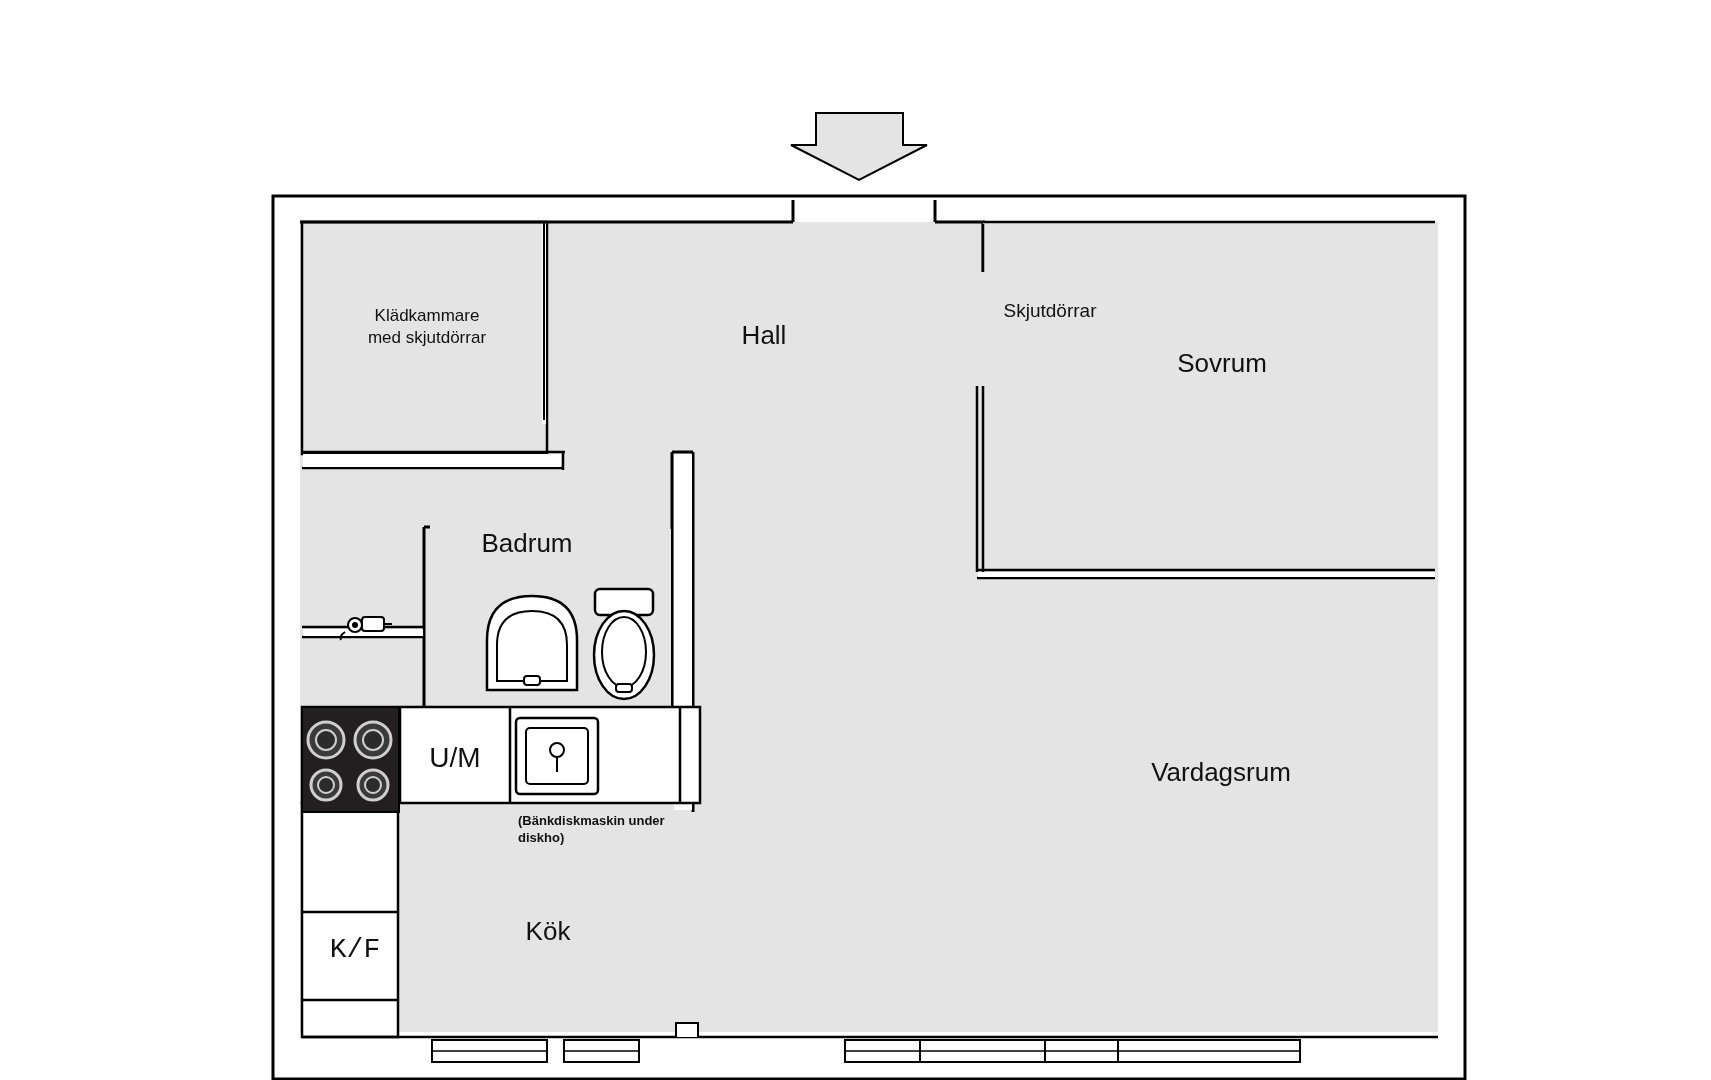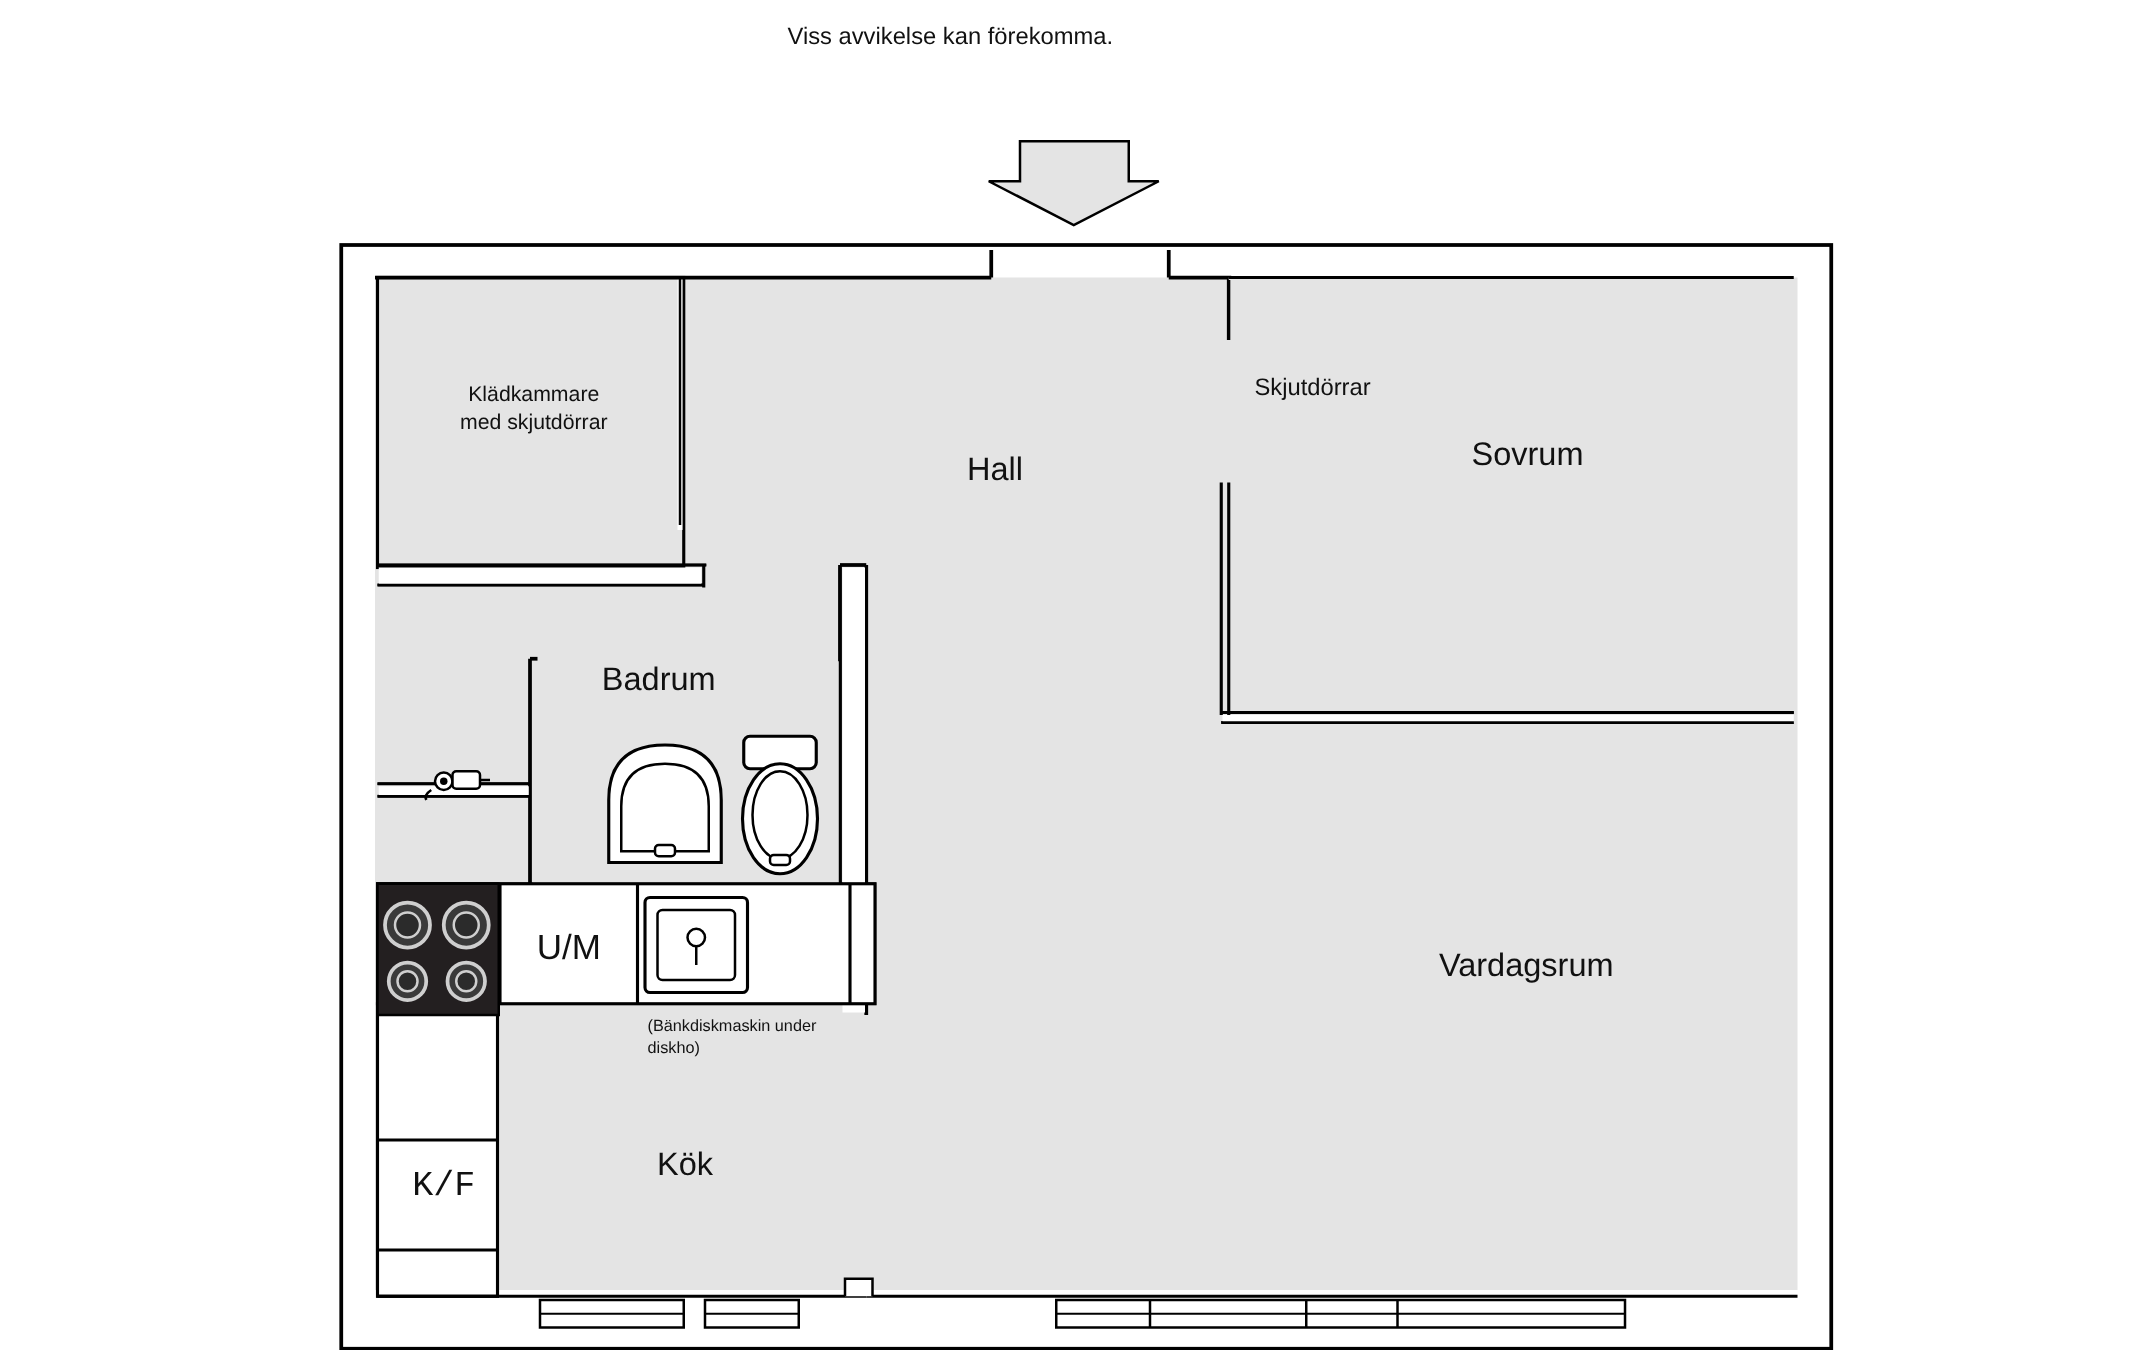--- a/index.html
+++ b/index.html
@@ -54,21 +54,20 @@
   }
   .lbl-appl {
     font-size: 28px;
   }
   .center { text-align: center; transform: translateX(-50%); }
 </style>
 </head>
 <body>
 
 <div class="disclaimer">
-  <div>Viss avvikelse kan förekomma.</div>
 </div>
 
 <svg id="plan" viewBox="0 0 1711 1080">
 
   <g>
     <polygon points="816,113 903,113 903,145 927,145 859,180 791,145 816,145" fill="#e4e4e4" stroke="#000" stroke-width="2"></polygon>
   </g>
 
   <g>
     <rect x="273" y="196" width="1192" height="883" fill="none" stroke="#000" stroke-width="3"></rect>
@@ -213,32 +212,32 @@
   <g>
     <path d="M676 1037 l0 -14 l22 0 l0 14" fill="#ffffff" stroke="#000" stroke-width="2"></path>
   </g>
 </svg>
 
 <div class="lbl lbl-small center" style="left:427px; top:305px;">
   <div>Klädkammare</div>
   <div>med skjutdörrar</div>
 </div>
 
-<div class="lbl lbl-room center" style="left:796px; top:320px;margin-top:40px;">Hall</div>
+<div class="lbl lbl-room center" style="left:764px; top:320px;">Hall</div>
 
 <div class="lbl lbl-room center" style="left:1222px; top:348px;">Sovrum</div>
 
 <div class="lbl lbl-tiny center" style="left:1050px; top:300px;">Skjutdörrar</div>
 
 <div class="lbl lbl-room center" style="left:527px; top:528px;">Badrum</div>
 
 <div class="lbl lbl-room center" style="left:1221px; top:757px;">Vardagsrum</div>
 
 <div class="lbl lbl-room center" style="left:548px; top:893px;margin-top:23px;">Kök</div>
 
 <div class="lbl lbl-appl center" style="left:455px; top:742px;">U/M</div>
 
 <div class="lbl lbl-appl center" style="left:355px; top:934px;font-family:Liberation Mono, monospace;">K/F</div>
 
-<div class="lbl lbl-note" style="left:518px; top:812px;">
+<div class="lbl lbl-note" style="left:518px; top:812px;font-weight:bold;">
   <div>(Bänkdiskmaskin under</div>
   <div>diskho)</div>
 </div>
 
 </body></html>

